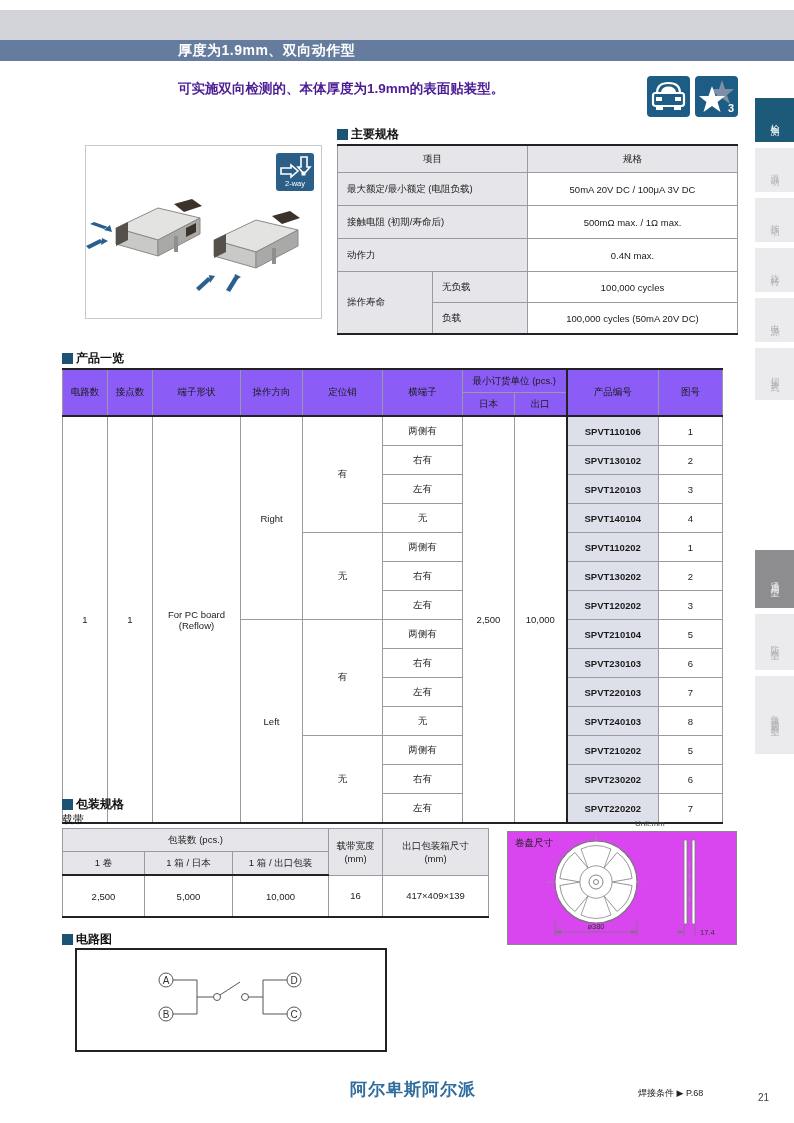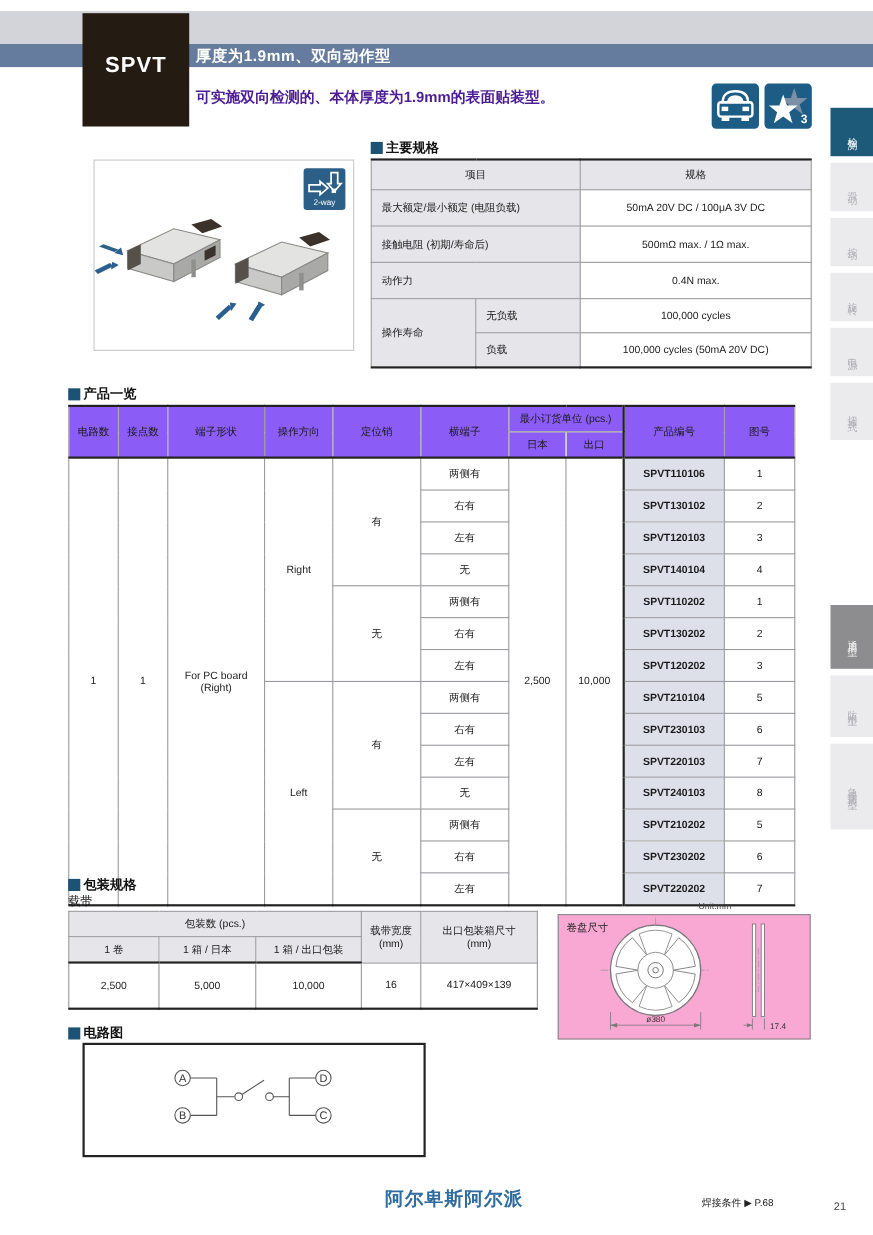--- a/index.html
+++ b/index.html
@@ -47,41 +47,38 @@
   .prod-table .col-terminal{white-space:pre-line;}
   
   .pack-table{position:absolute;left:62px;top:828px;width:426px;border-top:1.5px solid #555;border-bottom:2px solid #222;}
   .pack-table .h1 td{height:20px;}
   .pack-table .h2 td{height:20px;border-bottom:2px solid #222;}
   .pack-table .data td{height:38px;background:#fff;}
   .pre{white-space:pre-line;margin-left:12px;}
   
   .photo-box{position:absolute;left:85px;top:145px;width:235px;height:172px;border:1px solid #c9c9c9;background:#fff;}
   .two-way{position:absolute;right:7px;top:7px;width:38px;height:38px;background:#2b5f88;border-radius:3px;}
-  .reel-box{position:absolute;left:507px;top:831px;width:228px;height:112px;border:1px solid #888;background:#f9a8d4;}
+  .reel-box{position:absolute;left:507px;top:831px;width:228px;height:112px;border:1px solid #888;background:#d946ef;}
   .reel-label{position:absolute;left:7px;top:5px;font-size:9.5px;color:#222;}
   .unit-label{position:absolute;left:635px;top:819px;font-size:8px;color:#444;}
   .circuit-box{position:absolute;left:75px;top:948px;width:308px;height:100px;border:2px solid #222;background:#fff;}
   
   .footer-brand{position:absolute;left:0;top:1078px;width:794px;text-align:center;font-size:17px;
                 font-weight:bold;color:#2f6c9f;letter-spacing:1px;margin-left:16px;}
   .footer-link{position:absolute;left:638px;top:1087px;font-size:9px;color:#222;}
   .page-num{position:absolute;left:758px;top:1092px;font-size:10px;color:#444;}
 </style>
 </head>
 <body>
 
 <div class="page">
 
   <div class="gray-band"></div>
   <div class="title-bar"></div>
   <div class="doc-title">厚度为1.9mm、双向动作型</div>
-  <div class="model-box">
-    <div class="model-label">SPVT</div>
-  </div>
   <div class="subtitle">可实施双向检测的、本体厚度为1.9mm的表面贴装型。</div>
 
   <div class="badge car">
     <svg width="43" height="41" viewBox="0 0 43 41">
       <path d="M10 17 Q10 7 21.5 7 Q33 7 33 17 Z" fill="none" stroke="#fff" stroke-width="2.2"></path>
       <path d="M14 16 Q15 10.5 21.5 10.5 Q28 10.5 29 16 Z" fill="#fff"></path>
       <rect x="6" y="17" width="31" height="13" rx="2.5" fill="none" stroke="#fff" stroke-width="2.2"></rect>
       <rect x="9" y="21" width="6" height="4" fill="#fff"></rect>
       <rect x="28" y="21" width="6" height="4" fill="#fff"></rect>
       <rect x="9" y="30" width="7" height="4" fill="#fff"></rect>
@@ -217,21 +214,21 @@
       <tr>
         <td>日本</td>
         <td>出口</td>
       </tr>
     </thead>
     <tbody>
         <tr>
           <td rowspan="14" class="col-circuits">1</td>
           <td rowspan="14" class="col-contacts">1</td>
           <td rowspan="14" class="col-terminal">For PC board
-(Right)</td>
+(Reflow)</td>
           <td rowspan="7" class="col-direction">Right</td>
           <td rowspan="4" class="col-pin">有</td>
           <td class="col-side">两侧有</td>
           <td rowspan="14" class="col-japan">2,500</td>
           <td rowspan="14" class="col-export">10,000</td>
           <td class="col-part">SPVT110106</td>
           <td class="col-fig">1</td>
         </tr>
         <tr>
           <td class="col-side">右有</td>

